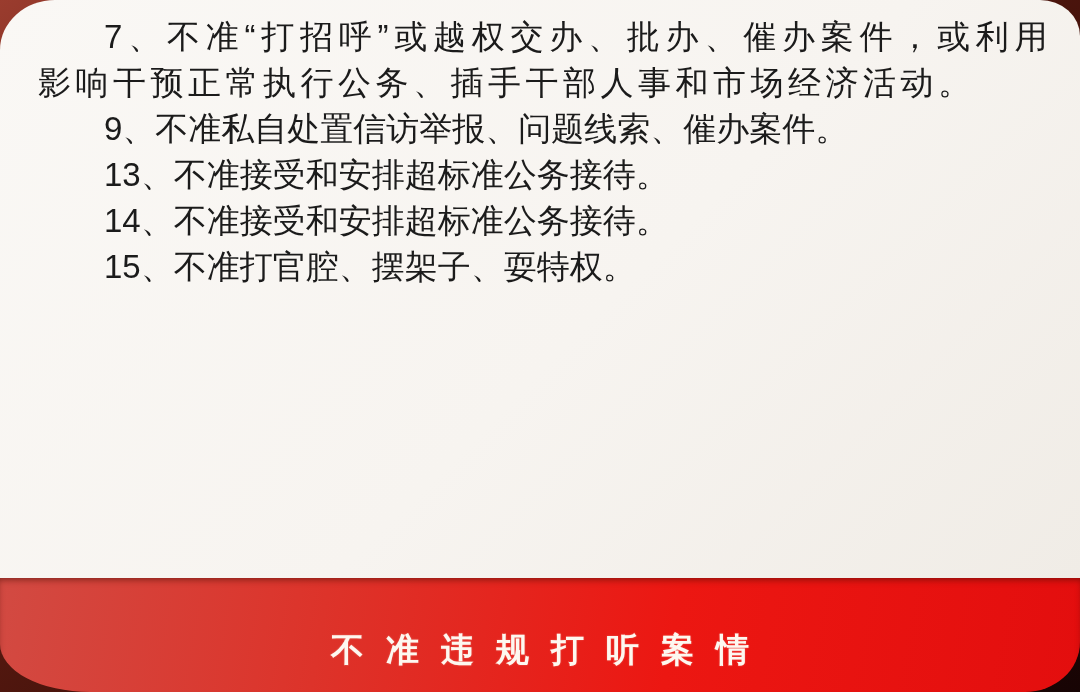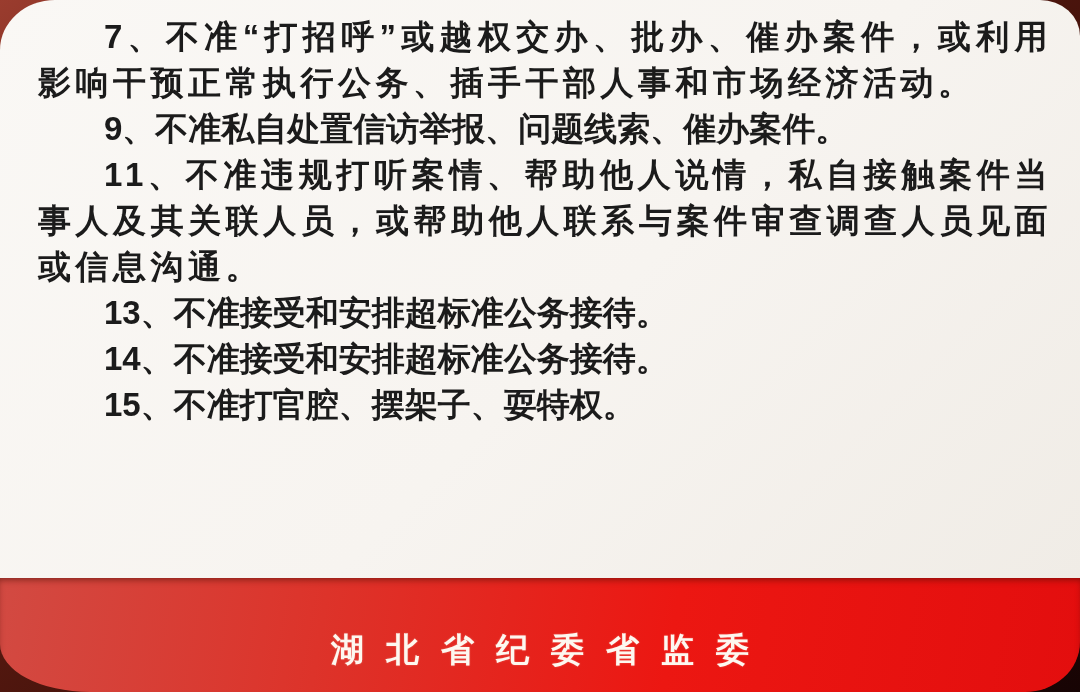--- a/index.html
+++ b/index.html
@@ -28,21 +28,21 @@
   .card-body {
     flex: 1 1 auto;
     background: linear-gradient(135deg, #faf8f5 0%, #f7f4f0 55%, #f0ece6 100%);
     padding: 14px 28px 0 38px;
     box-sizing: border-box;
   }
   .rule {
     margin: 0;
     font-size: 33px;
     line-height: 46px;
-    font-weight: 700;
+    font-weight: 400;
     color: #1b1b1b;
     text-indent: 2em;
     text-align: justify;
     letter-spacing: 0;
   }
   .rule.multi {
     letter-spacing: 4.5px;
   }
   .card-footer {
     flex: 0 0 114px;
@@ -72,29 +72,28 @@
   <div class="card">
 
     <div class="card-body">
 
       <p class="rule multi"><span>7</span><span>、</span><span>不准“打招呼”或越权交办、批办、催办案件，或利用影响干预正常执行公务、插手干部人事和市场经济活动。</span></p>
 
 
       <p class="rule"><span>9</span><span>、</span><span>不准私自处置信访举报、问题线索、催办案件。</span></p>
 
 
-      <p class="rule multi"><span>11</span><span>、</span><span>不准违规打听案情、帮助他人说情，私自接触案件当事人及其关联人员，或帮助他人联系与案件审查调查人员见面或信息沟通。</span></p>
 
 
       <p class="rule"><span>13</span><span>、</span><span>不准接受和安排超标准公务接待。</span></p>
 
       <p class="rule"><span>14</span><span>、</span><span>不准接受和安排超标准公务接待。</span></p>
 
       <p class="rule"><span>15</span><span>、</span><span>不准打官腔、摆架子、耍特权。</span></p>
 
     </div>
 
     <div class="card-footer">
-      <span class="footer-org">湖北省纪委省监委</span>
+      <span class="footer-org">不准违规打听案情</span>
     </div>
 
   </div>
 </div>
 
 </body></html>

